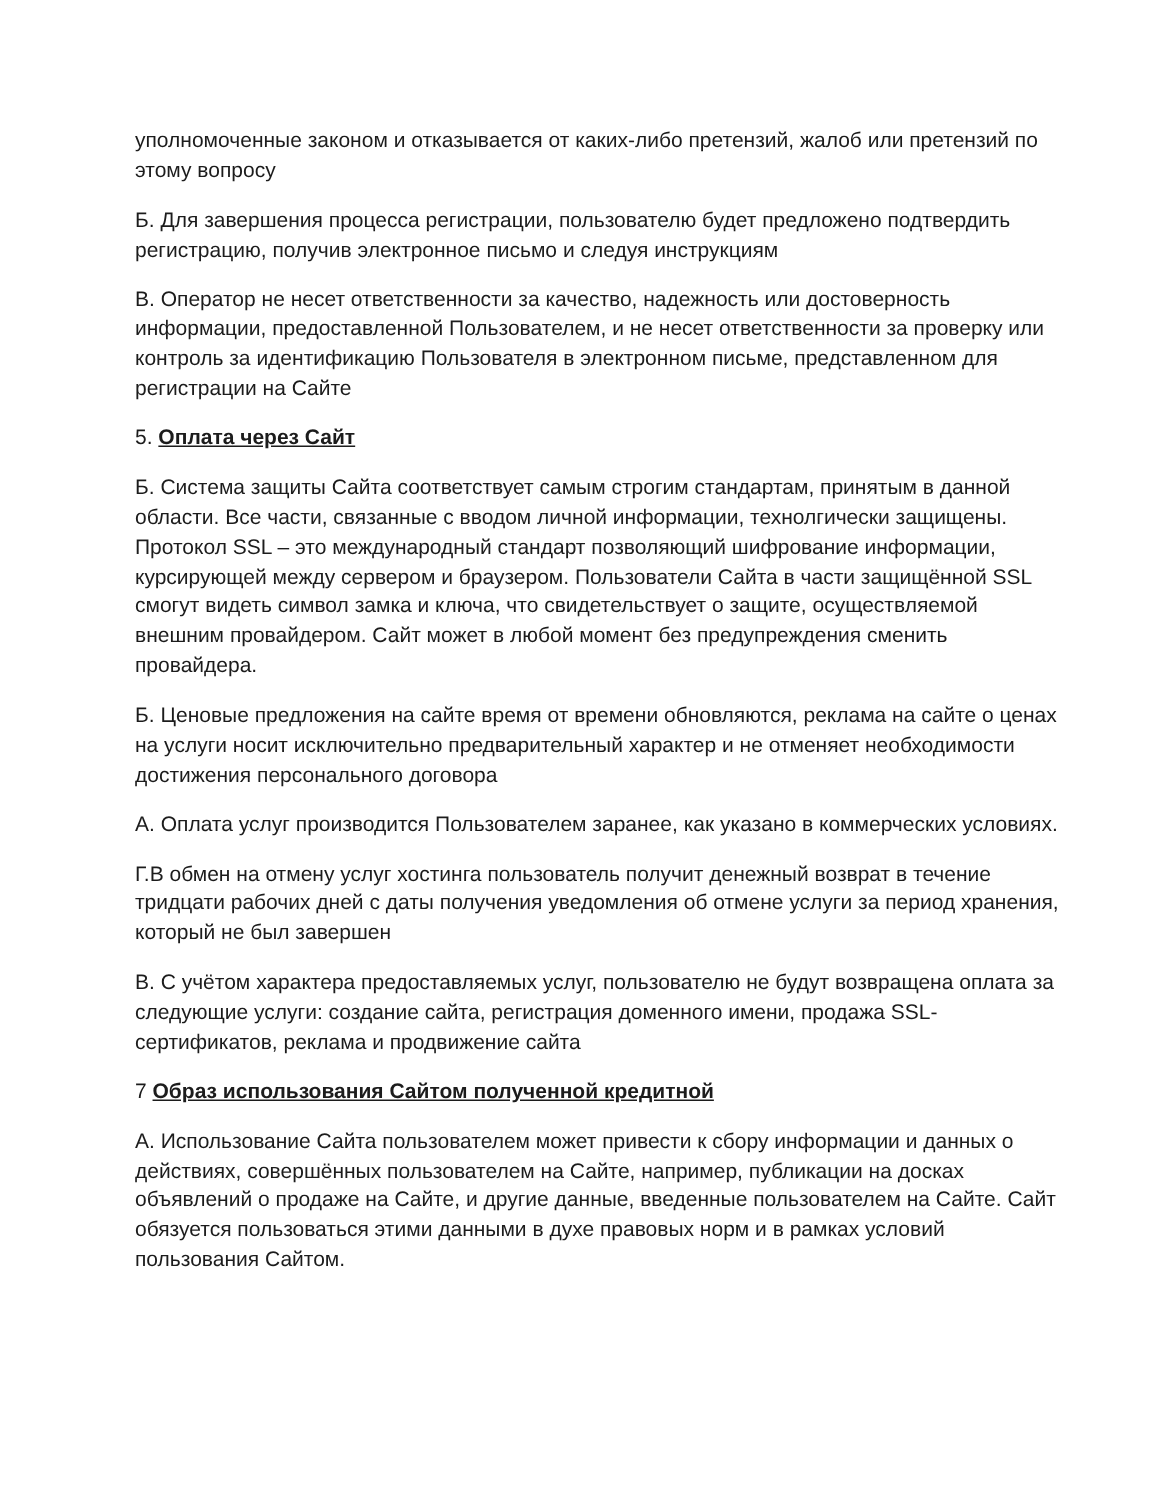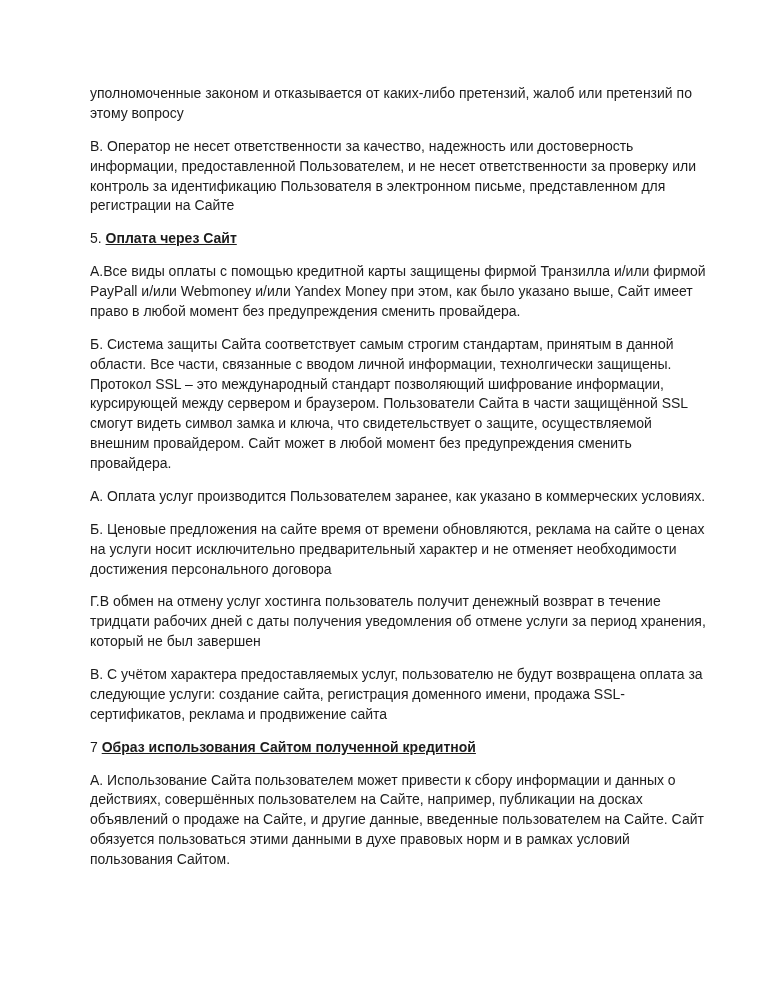--- a/index.html
+++ b/index.html
@@ -31,27 +31,27 @@
     text-decoration: underline;
     font-weight: bold;
   }
 </style>
 </head>
 <body>
 
 <div class="page">
 
   <p class="para">уполномоченные законом и отказывается от каких-либо претензий, жалоб или претензий по этому вопросу</p>
+  <p class="para">Б. Для завершения процесса регистрации, пользователю будет предложено подтвердить регистрацию, получив электронное письмо и следуя инструкциям</p>
   <p class="para">В. Оператор не несет ответственности за качество, надежность или достоверность информации, предоставленной Пользователем, и не несет ответственности за проверку или контроль за идентификацию Пользователя в электронном письме, представленном для регистрации на Сайте</p>
 
   <p class="heading"><span class="sec-num">5.</span> <span class="sec-title">Оплата через Сайт</span></p>
-  <p class="para">А.Все виды оплаты с помощью кредитной карты защищены фирмой Транзилла и/или фирмой PayPall и/или Webmoney и/или Yandex Money при этом,  как было указано выше, Сайт имеет право в любой момент без предупреждения сменить провайдера.</p>
   <p class="para">Б. Система защиты Сайта соответствует самым строгим стандартам, принятым в данной области. Все части, связанные с вводом личной информации, технолгически защищены. Протокол SSL – это международный стандарт позволяющий шифрование информации, курсирующей между сервером и браузером. Пользователи Сайта в части защищённой SSL смогут видеть символ замка и ключа, что свидетельствует о защите, осуществляемой внешним провайдером. Сайт может в любой момент без предупреждения сменить провайдера.</p>
 
+  <p class="para">Б. Ценовые предложения на сайте время от времени обновляются, реклама на сайте о ценах на услуги носит исключительно предварительный характер и не отменяет необходимости достижения персонального договора</p>
   <p class="para">А. Оплата услуг производится Пользователем заранее, как указано в коммерческих условиях.</p>
-  <p class="para">Б. Ценовые предложения на сайте время от времени обновляются, реклама на сайте о ценах на услуги носит исключительно предварительный характер и не отменяет необходимости достижения персонального договора</p>
   <p class="para">Г.В обмен на отмену услуг хостинга пользователь получит денежный возврат в течение тридцати рабочих дней с даты получения уведомления об отмене услуги за период хранения, который не был завершен</p>
   <p class="para">В. С учётом характера предоставляемых услуг, пользователю не будут возвращена оплата за следующие услуги: создание сайта, регистрация доменного имени, продажа SSL-сертификатов, реклама и продвижение сайта</p>
 
   <p class="heading"><span class="sec-num">7</span> <span class="sec-title">Образ использования Сайтом полученной кредитной</span></p>
   <p class="para">А. Использование Сайта пользователем может привести к сбору информации и данных о действиях, совершённых пользователем на Сайте, например, публикации на досках объявлений о продаже на Сайте, и другие данные, введенные пользователем на Сайте. Сайт обязуется пользоваться этими данными в духе правовых норм и в рамках условий пользования Сайтом.</p>
 
 </div>
 
 </body></html>

